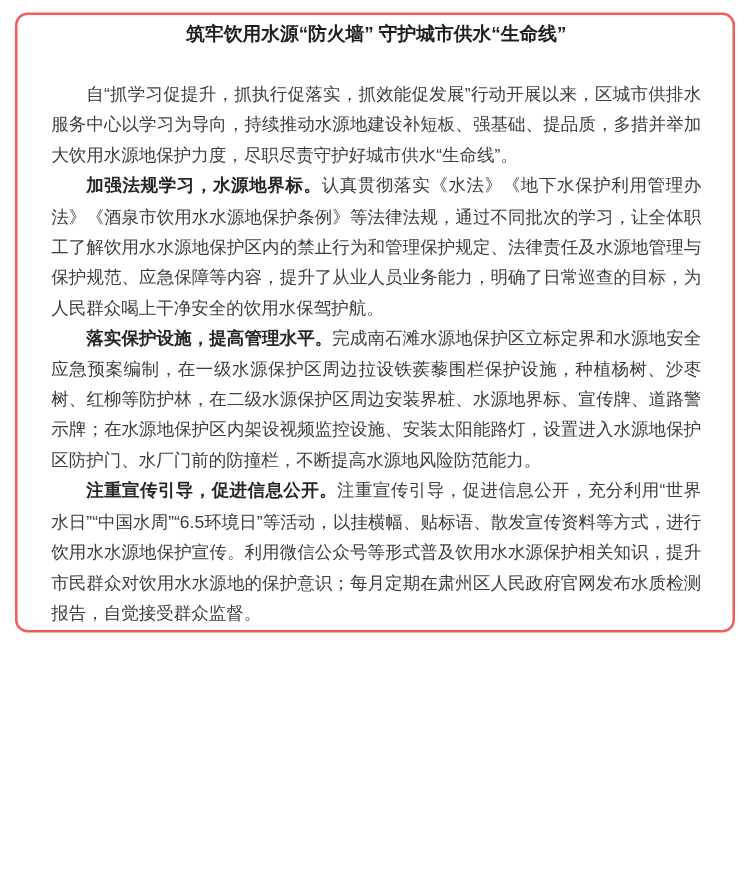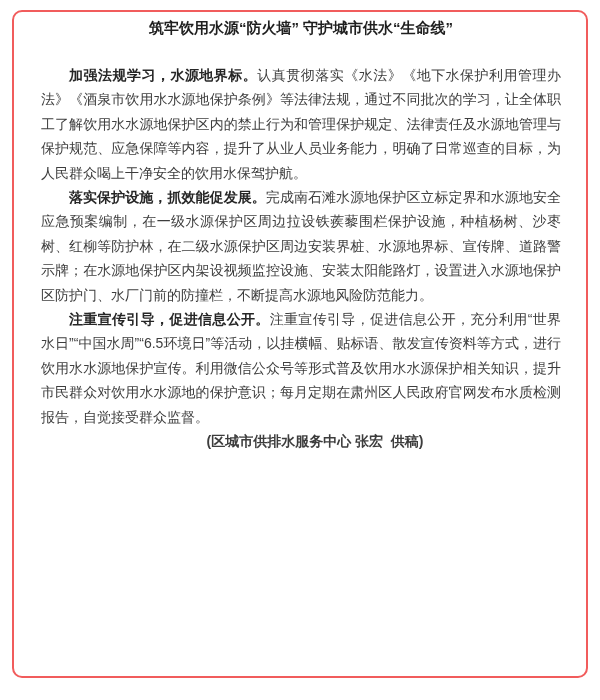--- a/index.html
+++ b/index.html
@@ -12,21 +12,21 @@
     background: var(--bg, #ffffff);
     font-family: "Liberation Sans", "DejaVu Sans", sans-serif;
     position: relative;
   }
   .article-frame {
     box-sizing: border-box;
     position: absolute;
     left: 12px;
     top: 10px;
     width: 576px;
-    height: 668px;
+    height: 496px;
     background: var(--bg, #ffffff);
     border: 2px solid var(--frame-border, #f15c5c);
     border-radius: 10px;
     padding: 3px 25px 0 27px;
     overflow: hidden;
   }
   .article-title {
     margin: 0 0 22px 0;
     text-align: center;
     font-size: 15px;
@@ -52,18 +52,19 @@
     text-align: center;
     font-weight: bold;
   }
 </style>
 </head>
 <body style="--frame-border: #f15c5c; --bg: #ffffff; --title-text: #1f1f1f; --body-text: #3d3d3d; --emphasis-text: #262626;">
 
 <div class="article-frame">
   <h1 class="article-title">筑牢饮用水源“防火墙” 守护城市供水“生命线”</h1>
   <div class="article-body" id="article-body">
+      <p><span>自“抓学习促提升，抓执行促落实，抓效能促发展”行动开展以来，区城市供排水服务中心以学习为导向，持续推动水源地建设补短板、强基础、提品质，多措并举加大饮用水源地保护力度，尽职尽责守护好城市供水“生命线”。</span></p>
       <p><span class="para-lead">加强法规学习，水源地界标。</span><span>认真贯彻落实《水法》《地下水保护利用管理办法》《酒泉市饮用水水源地保护条例》等法律法规，通过不同批次的学习，让全体职工了解饮用水水源地保护区内的禁止行为和管理保护规定、法律责任及水源地管理与保护规范、应急保障等内容，提升了从业人员业务能力，明确了日常巡查的目标，为人民群众喝上干净安全的饮用水保驾护航。</span></p>
-      <p><span class="para-lead">落实保护设施，抓效能促发展。</span><span>完成南石滩水源地保护区立标定界和水源地安全应急预案编制，在一级水源保护区周边拉设铁蒺藜围栏保护设施，种植杨树、沙枣树、红柳等防护林，在二级水源保护区周边安装界桩、水源地界标、宣传牌、道路警示牌；在水源地保护区内架设视频监控设施、安装太阳能路灯，设置进入水源地保护区防护门、水厂门前的防撞栏，不断提高水源地风险防范能力。</span></p>
+      <p><span class="para-lead">落实保护设施，提高管理水平。</span><span>完成南石滩水源地保护区立标定界和水源地安全应急预案编制，在一级水源保护区周边拉设铁蒺藜围栏保护设施，种植杨树、沙枣树、红柳等防护林，在二级水源保护区周边安装界桩、水源地界标、宣传牌、道路警示牌；在水源地保护区内架设视频监控设施、安装太阳能路灯，设置进入水源地保护区防护门、水厂门前的防撞栏，不断提高水源地风险防范能力。</span></p>
       <p><span class="para-lead">注重宣传引导，促进信息公开。</span><span>注重宣传引导，促进信息公开，充分利用“世界水日”“中国水周”“6.5环境日”等活动，以挂横幅、贴标语、散发宣传资料等方式，进行饮用水水源地保护宣传。利用微信公众号等形式普及饮用水水源保护相关知识，提升市民群众对饮用水水源地的保护意识；每月定期在肃州区人民政府官网发布水质检测报告，自觉接受群众监督。</span></p>
     </div>
   <p class="byline">(区城市供排水服务中心 张宏  供稿)</p>
 </div>
 
 </body></html>

